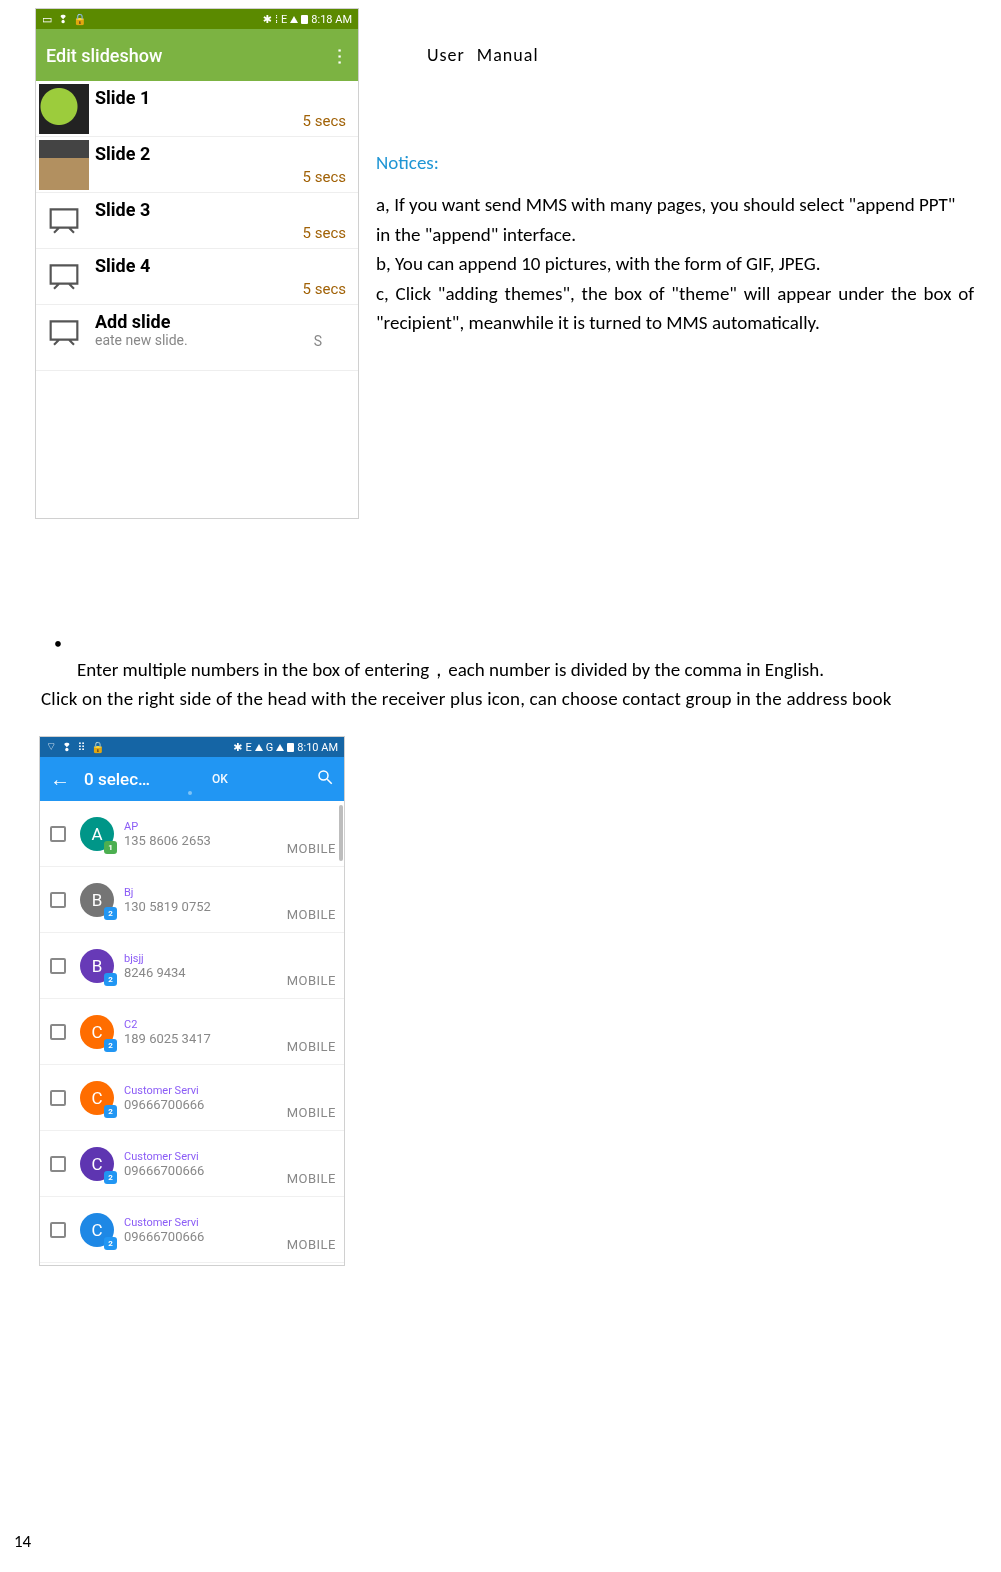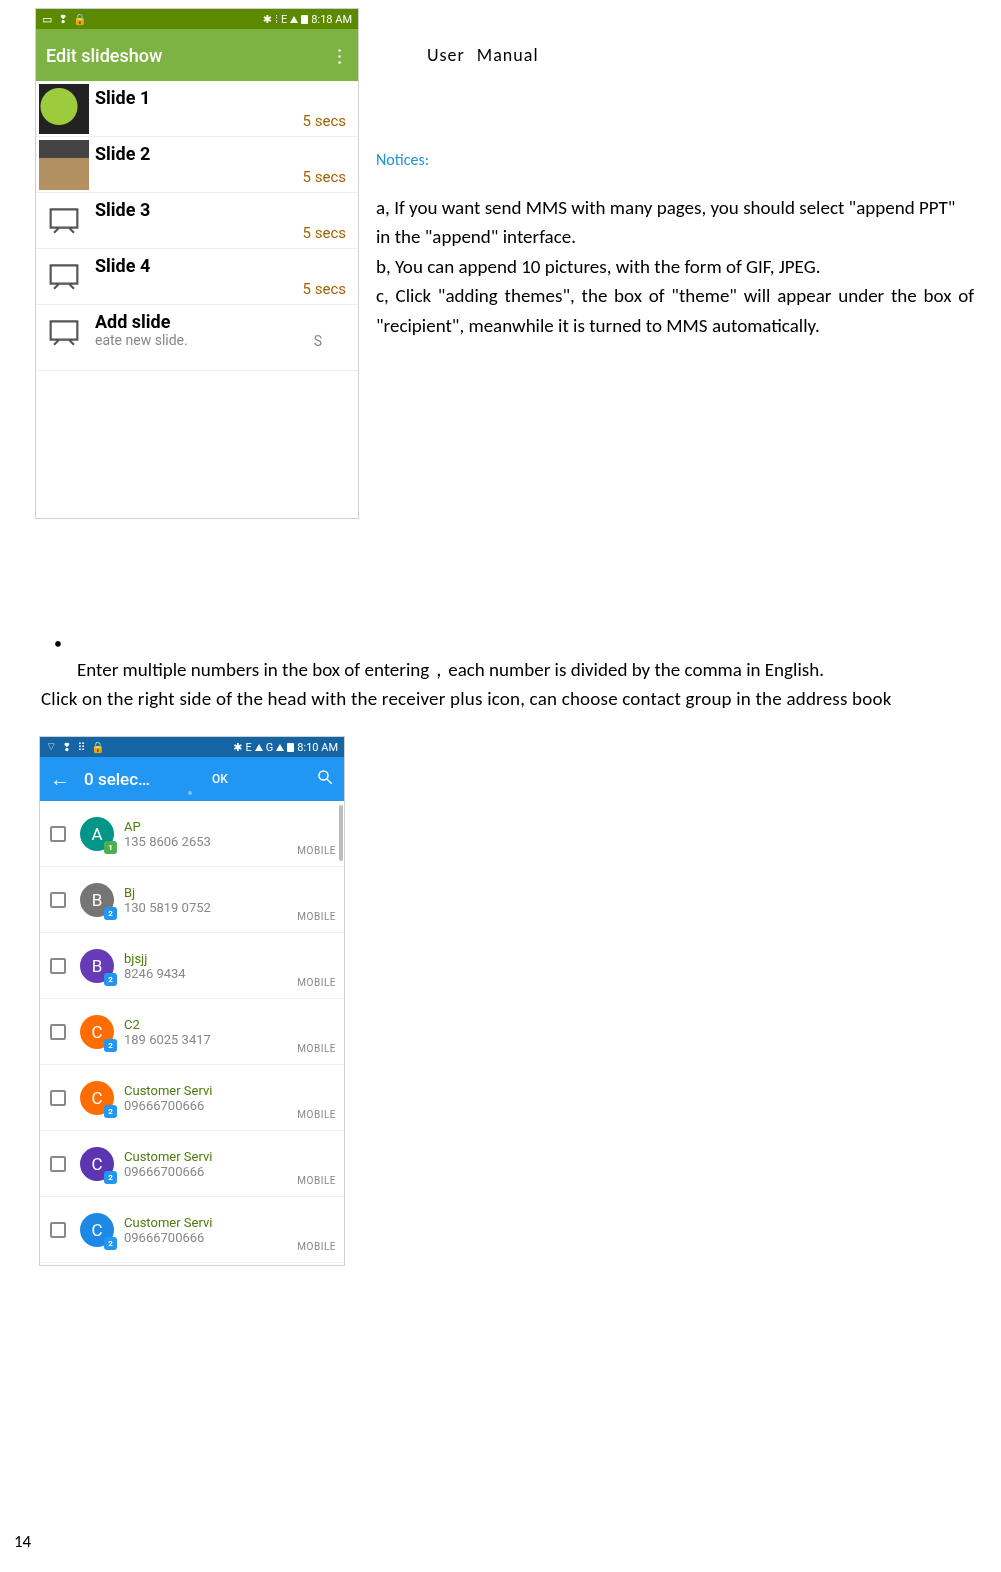--- a/index.html
+++ b/index.html
@@ -24,21 +24,21 @@
   .shot1 .slideitem .thumb.proj svg { width: 40px; height: 40px; }
   .shot1 .slideitem .txt { flex: 1; padding-top: 6px; }
   .shot1 .slideitem .txt .title { font-size: 18px; font-weight: 700; color: #000; }
   .shot1 .slideitem .txt .sub { font-size: 15px; color: #a16207; text-align: right; padding-right: 12px; position: absolute; right: 0; bottom: 6px; }
   .shot1 .addslide .sub2 { font-size: 14px; color: #888; padding-left: 0; }
   .shot1 .addslide .sletter { position:absolute; right:36px; top:28px; font-size:14px; color:#888;}
   .shot1 .addslide { height: 66px; }
 
   
   .notices { position: absolute; top: 148px; left: 376px; width: 598px; line-height: 1.55; }
-  .notices .hdr { color: #1f95d4; font-weight: 400; font-size: 16px; margin-bottom: 20px; }
+  .notices .hdr { color: #1f95d4; font-weight: 400; font-size: 19px; margin-bottom: 13px; }
   .notices p { font-size: 19px; color: #000; }
   .notices p.justify-full { text-align: justify; }
 
   
   .section2 { position: absolute; top: 628px; left: 39px; width: 930px; line-height: 1.5; }
   .section2 .bullet { display: flex; }
   .section2 .bullet .dot { width: 38px; text-align: center; font-size: 16px; padding-top: 4px; }
   .section2 .bullet .btxt { font-weight: 700; font-size: 19px; }
   .section2 .para1 { padding-left: 38px; font-size: 19px; }
   .section2 .para2 { font-size: 19px; padding-left: 2px; letter-spacing: 0.2px; }
@@ -55,23 +55,23 @@
   .shot2 .appbar .ok { font-size: 12px; font-weight:500; cursor:pointer; opacity:.95; }
   .shot2 .appbar .search { font-size: 18px; cursor:pointer; margin-left:auto;}
   .shot2 .clist { position: relative; }
   .shot2 .crow { display: flex; align-items: center; height: 66px; border-bottom: 1px solid #f0f0f0; padding: 0 8px 0 10px; }
   .shot2 .crow .cb { width: 16px; height: 16px; border: 2px solid #888; border-radius: 2px; margin-right: 14px; cursor:pointer; }
   .shot2 .crow .avatar { width: 34px; height: 34px; border-radius: 50%; color: #fff; display:flex; align-items:center; justify-content:center; font-size: 17px; font-weight:400; margin-right: 10px; position:relative; flex:none;}
   .shot2 .crow .avatar .sim { position:absolute; right:-3px; bottom:-3px; width:13px; height:13px; border-radius:3px; color:#fff; font-size:8px; display:flex;align-items:center;justify-content:center; font-weight:700;}
   .shot2 .crow .avatar .sim.s1 { background:#4caf50;}
   .shot2 .crow .avatar .sim.s2 { background:#2196f3;}
   .shot2 .crow .info { flex: 1; overflow:hidden;}
-  .shot2 .crow .info .name { font-size: 13px; color: #4d7c0f; white-space:nowrap; overflow:hidden;}
+  .shot2 .crow .info .name { font-size: 11px; color: #8b5cf6; white-space:nowrap; overflow:hidden;}
   .shot2 .crow .info .num { font-size: 13px; color: #888; }
-  .shot2 .crow .type { font-size: 10px; color: #888; letter-spacing: 0.5px; align-self: flex-end; padding-bottom: 10px;}
+  .shot2 .crow .type { font-size: 13px; color: #888; letter-spacing: 0.5px; align-self: flex-end; padding-bottom: 10px;}
   .shot2 .scrollthumb { position:absolute; right:1px; top:4px; width:4px; height:56px; background:#bdbdbd; border-radius:2px;}
 
   .av-teal { background:#009688;}
   .av-grey { background:#757575;}
   .av-purple { background:#673ab7;}
   .av-orange { background:#ff6d00;}
   .av-deeppurple { background:#5e35b1;}
   .av-blue { background:#1e88e5;}
 
   .tri { width:0;height:0;border-left:4px solid transparent;border-right:4px solid transparent;border-bottom:7px solid #fff; display:inline-block;}

